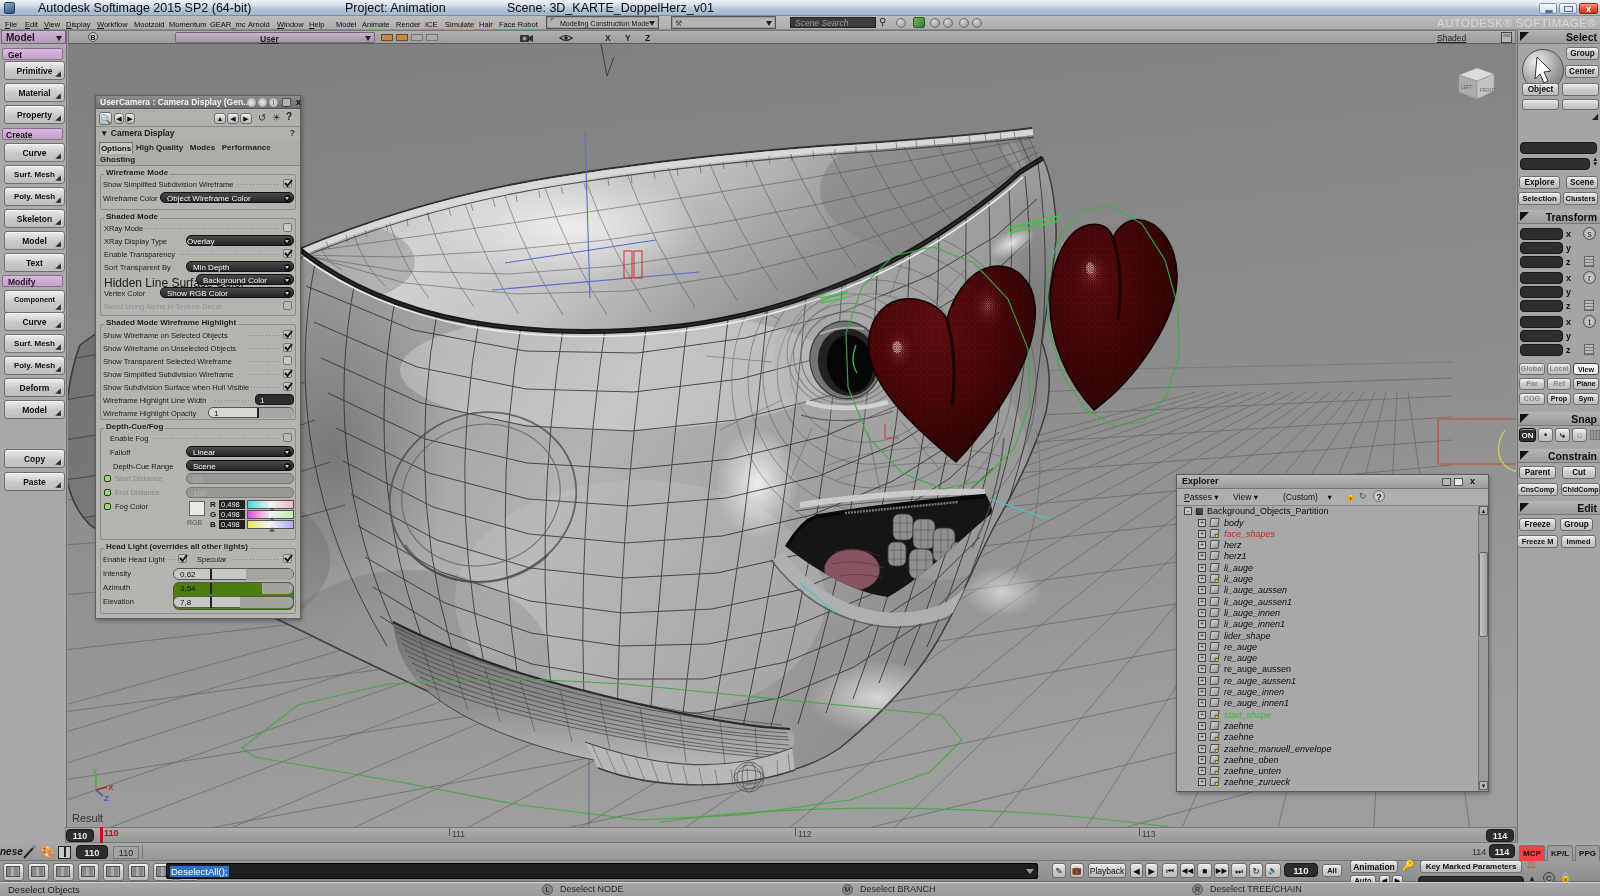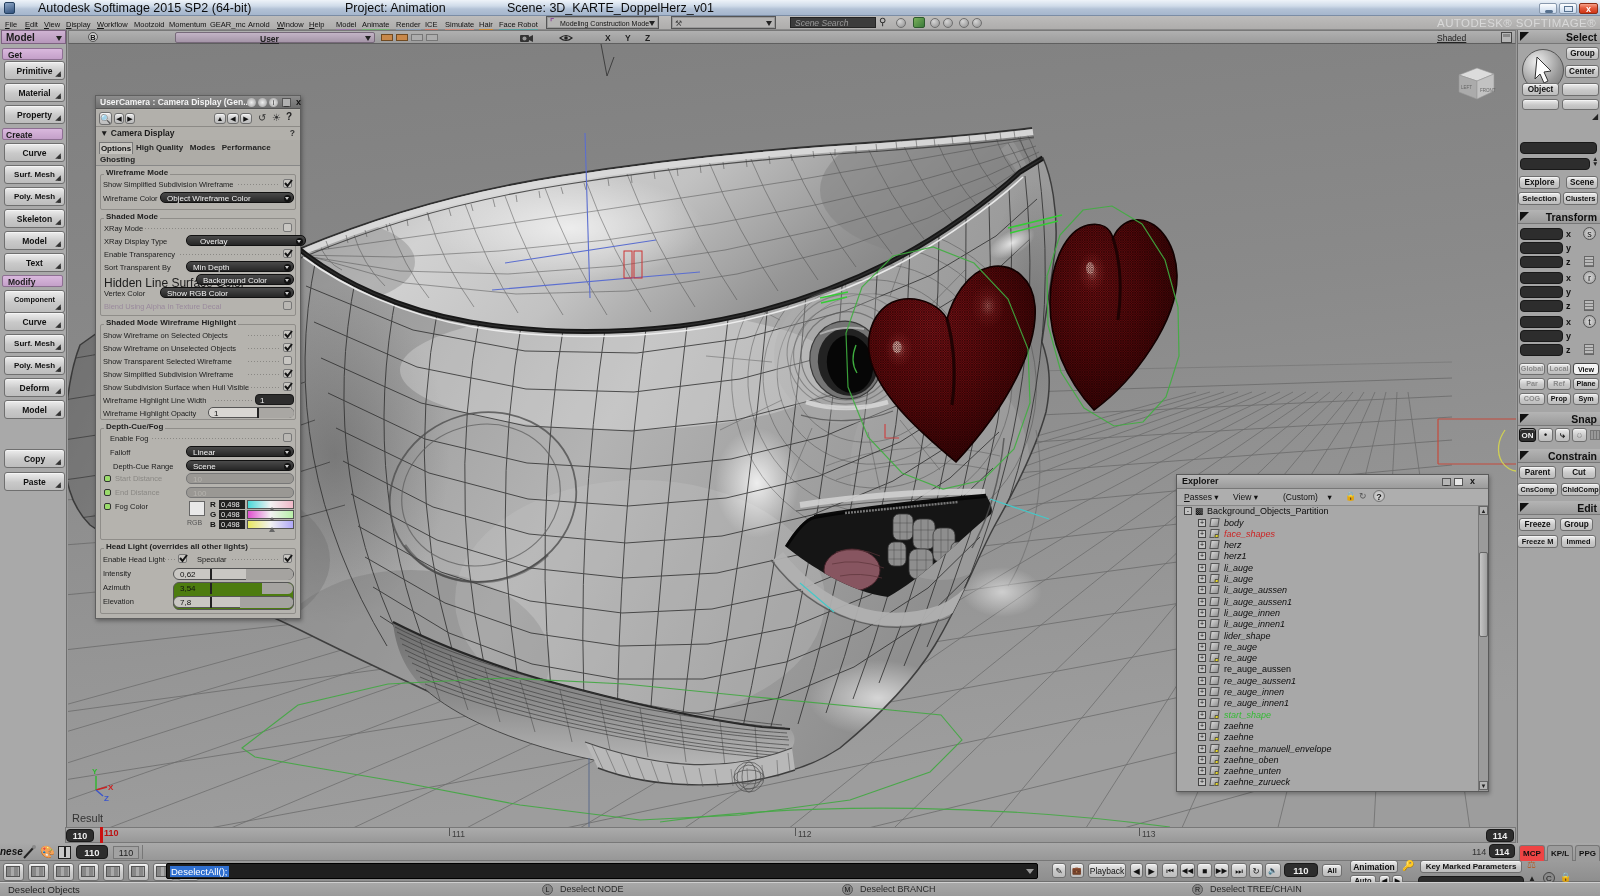--- a/index.html
+++ b/index.html
@@ -743,21 +743,21 @@
 <div class="abs" style="left:103px;top:194px;font-size:7.5px;color:#1c1c1c;white-space:nowrap;">Wireframe Color</div>
 <div class="abs" style="left:160px;top:192px;width:134px;height:11px;background:linear-gradient(#4a4a4a,#262626);border:1px solid #111;border-radius:5px;color:#f2f2f2;font-size:8px;line-height:11px;padding-left:6px;">Object Wireframe Color<div class="abs" style="right:2px;top:2px;width:7px;height:7px;border-radius:50%;background:#111;">
       <div class="abs" style="left:1.4px;top:2px;width:0;height:0;border:2px solid transparent;border-top:3px solid #ccc;"></div>
     </div></div>
 <div class="abs" style="left:100px;top:218px;width:196px;height:98px;border:1px solid #8f8d89;border-radius:2px;"></div>
 <div class="abs" style="left:104px;top:212px;font-size:8px;font-weight:bold;color:#222;background:#b5b3ae;padding:0 2px;">Shaded Mode</div>
 <div class="abs" style="left:104px;top:224px;font-size:7.5px;color:#1c1c1c;white-space:nowrap;">XRay Mode</div>
 <div class="abs" style="left:145px;top:228px;width:134px;height:1px;background-image:repeating-linear-gradient(90deg,#8a8884 0 1px,transparent 1px 3px);"></div>
 <div class="abs" style="left:283px;top:223px;width:9px;height:9px;background:#c8c6c2;border:1px solid #777;border-radius:2px;"></div>
 <div class="abs" style="left:104px;top:237px;font-size:7.5px;color:#1c1c1c;white-space:nowrap;">XRay Display Type</div>
-<div class="abs" style="left:186px;top:235px;width:120px;height:11px;background:linear-gradient(#4a4a4a,#262626);border:1px solid #111;border-radius:5px;color:#f2f2f2;font-size:8px;line-height:11px;padding-left:13px;">Overlay<div class="abs" style="right:2px;top:2px;width:7px;height:7px;border-radius:50%;background:#111;">
+<div class="abs" style="left:186px;top:235px;width:108px;height:11px;background:linear-gradient(#4a4a4a,#262626);border:1px solid #111;border-radius:5px;color:#f2f2f2;font-size:8px;line-height:11px;padding-left:0;">Overlay<div class="abs" style="right:2px;top:2px;width:7px;height:7px;border-radius:50%;background:#111;">
       <div class="abs" style="left:1.4px;top:2px;width:0;height:0;border:2px solid transparent;border-top:3px solid #ccc;"></div>
     </div></div>
 <div class="abs" style="left:104px;top:250px;font-size:7.5px;color:#1c1c1c;white-space:nowrap;">Enable Transparency</div>
 <div class="abs" style="left:180px;top:254px;width:100px;height:1px;background-image:repeating-linear-gradient(90deg,#8a8884 0 1px,transparent 1px 3px);"></div>
 <div class="abs" style="left:283px;top:249px;width:9px;height:9px;background:#c8c6c2;border:1px solid #777;border-radius:2px;">
     <svg style="position:absolute;left:0px;top:-1px;" width="9" height="9" viewBox="0 0 9 9">
       <path d="M1,4 L3.5,7 L8,1" stroke="#151515" stroke-width="2" fill="none"></path>
     </svg>
   </div>
 <div class="abs" style="left:104px;top:263px;font-size:7.5px;color:#1c1c1c;white-space:nowrap;">Sort Transparent By</div>

